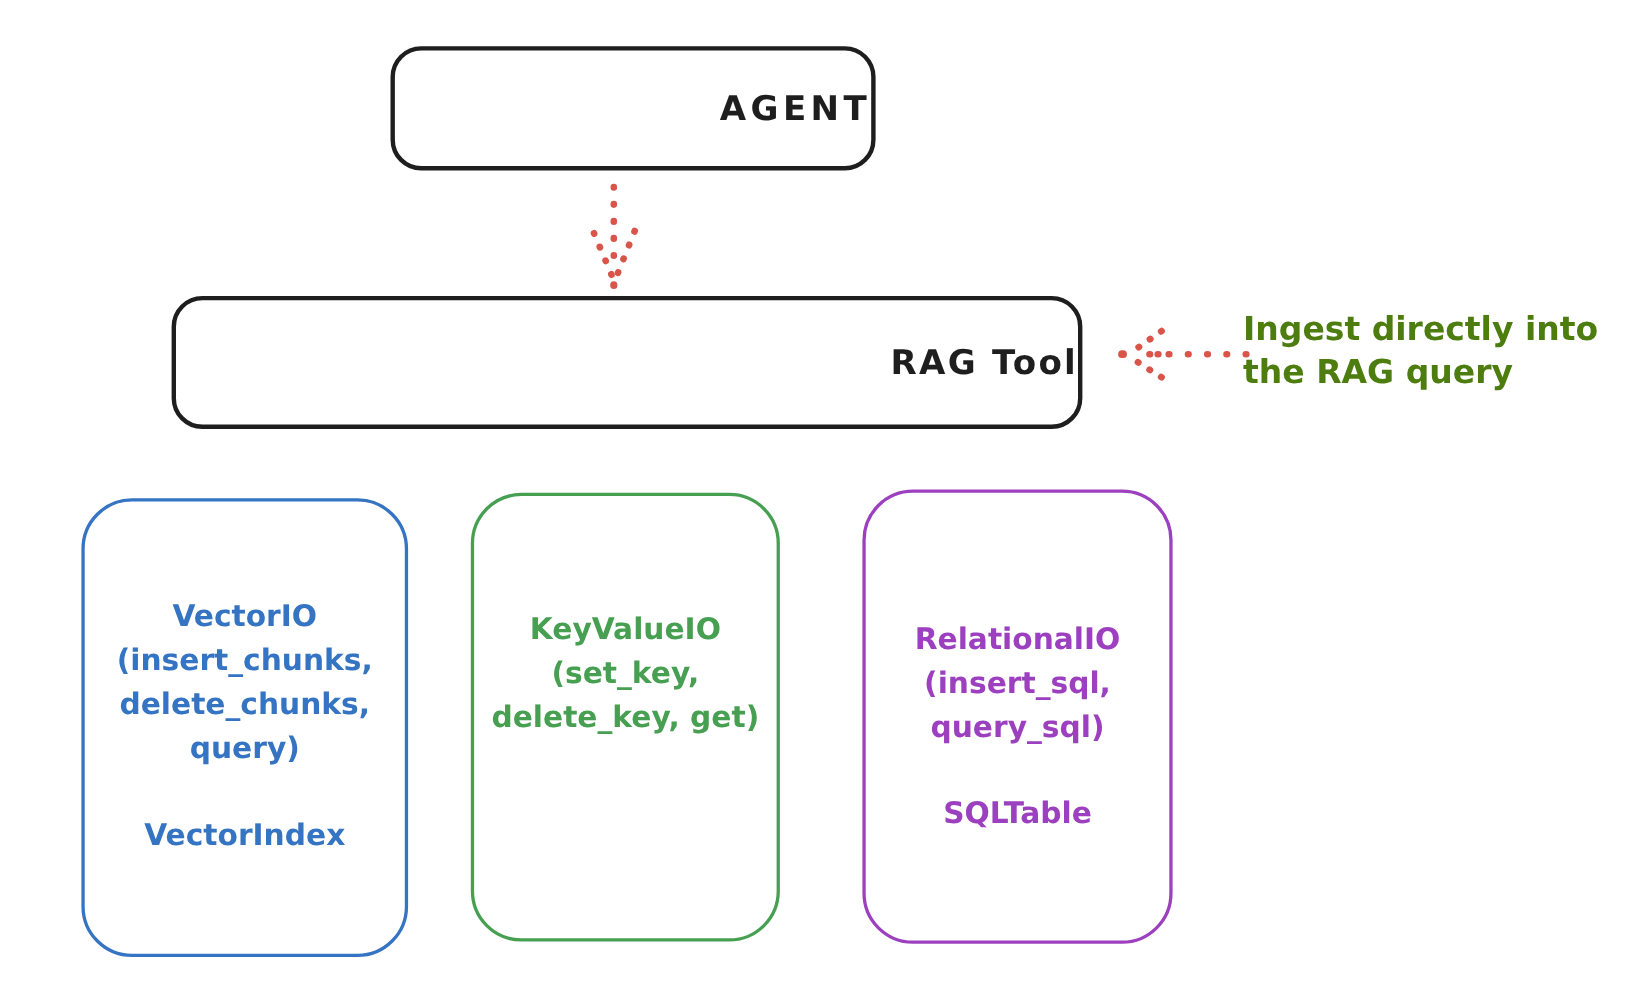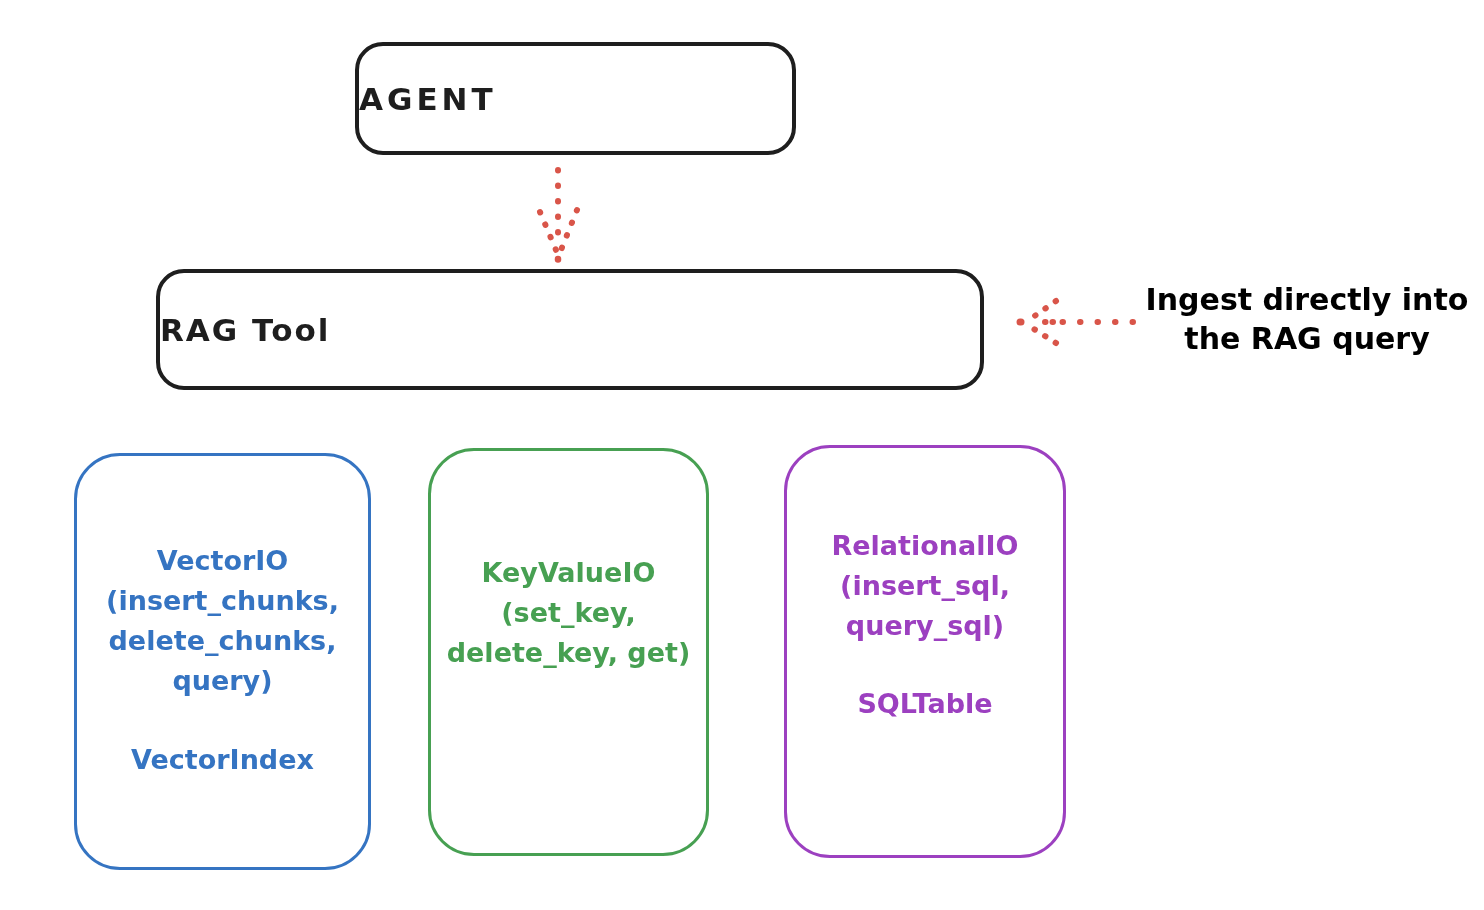--- a/index.html
+++ b/index.html
@@ -14,21 +14,21 @@
     background: #ffffff;
     overflow: hidden;
     font-family: "DejaVu Sans", sans-serif;
   }
   .node {
     position: absolute;
     box-sizing: border-box;
     background: #ffffff;
     display: flex;
     align-items: center;
-    justify-content: flex-start;
+    justify-content: flex-end;
   }
   .node-black {
     border: 4px solid #1e1e1e;
     border-radius: 28px;
   }
   .node-label {
     color: #1e1e1e;
     font-size: 31px;
     font-weight: 600;
     letter-spacing: 2px;
@@ -59,30 +59,30 @@
     white-space: nowrap;
   }
   .card-blue   { border: 3.5px solid #3574c2; color: #3574c2; }
   .card-green  { border: 3.5px solid #47a052; color: #47a052; }
   .card-purple { border: 3.5px solid #9c40c0; color: #9c40c0; }
 
   .card-blue  .card-lines { padding-top: 85px; }
   .card-blue  .card-index { margin-top: 39px; }
   .card-green .card-lines { padding-top: 102px; }
   .card-green .card-index { margin-top: 40px; }
-  .card-purple .card-lines { padding-top: 78px; }
+  .card-purple .card-lines { padding-top: 114px; }
   .card-purple .card-index { margin-top: 38px; }
 
   .annotation {
     position: absolute;
     left: 1130px;
     top: 280px;
     width: 354px;
-    text-align: center;
-    color: #000000;
+    text-align: left;
+    color: #4d7c0f;
     font-size: 30px;
     font-weight: 700;
     line-height: 39px;
     white-space: nowrap;
   }
   .arrow-layer {
     position: absolute;
     left: 0;
     top: 0;
     pointer-events: none;

